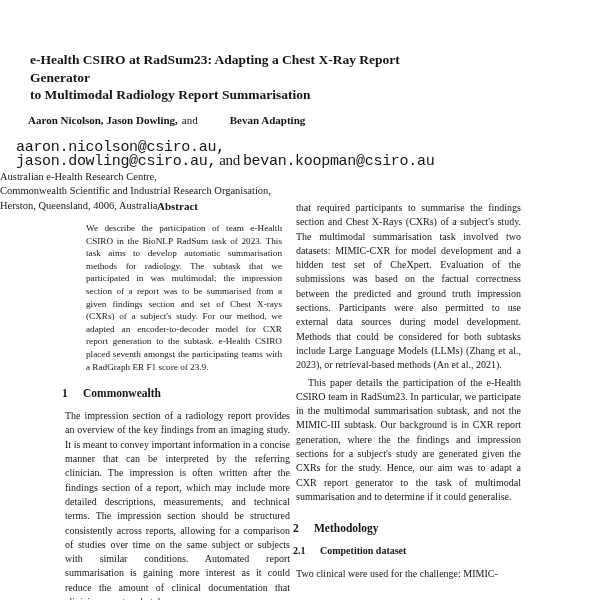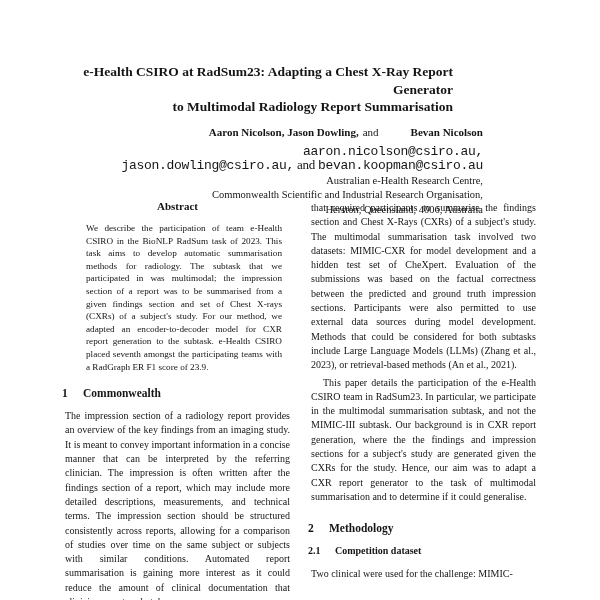--- a/index.html
+++ b/index.html
@@ -12,69 +12,69 @@
     width: 600px;
     height: 600px;
     background: #ffffff;
     overflow: hidden;
     font-family: "Liberation Serif", serif;
     color: #151515;
   }
   
   .header {
     position: absolute;
-    top: 63px;
+    top: 51px;
     left: 0;
     width: 483px;
-    text-align: right;
+    text-align: left;
   }
   .title {
     font-size: 13.5px;
     font-weight: bold;
     line-height: 17.5px;
     white-space: pre-line;
     margin: 0 30px;
   }
   .authors {
     margin-top: 9px;
     font-size: 11px;
     line-height: 14px;
   }
   .authors .bold { font-weight: bold; margin-left: 28px; }
   .authors .connector {
     font-weight: normal;
     margin: 0 4px;
   }
   .emails {
-    margin-top: 6px;
+    margin-top: 14px;
     font-family: "Liberation Mono", monospace;
-    font-size: 13px;
+    font-size: 15px;
     line-height: 13px;
     letter-spacing: -0.3px;
+    padding-left: 16px;
   }
   .emails .connector {
     font-family: "Liberation Serif", serif;
     margin: 0 3px;
   }
   .affiliation {
     margin-top: 2px;
     font-size: 10.5px;
     line-height: 14.5px;
     white-space: pre-line;
     font-family: Liberation Serif, serif;
   }
   
   .content {
     position: absolute;
     top: 198px;
     left: 62px;
     width: 478px;
     bottom: 0;
     display: flex;
-    gap: 15px;
     overflow: hidden;
   }
   .col {
     width: 231px;
     overflow: hidden;
   }
   .col p {
     margin: 3px;
     font-size: 10px;
     line-height: 14.3px;
@@ -113,21 +113,21 @@
 </head>
 <body>
 
 <div class="page">
 
   <div class="header">
     <div class="title">e-Health CSIRO at RadSum23: Adapting a Chest X-Ray Report Generator
 to Multimodal Radiology Report Summarisation</div>
 
     <div class="authors">
-      <span class="bold">Aaron Nicolson, Jason Dowling,</span><span class="connector">and</span><span class="bold">Bevan Nicolson</span>
+      <span class="bold">Aaron Nicolson, Jason Dowling,</span><span class="connector">and</span><span class="bold">Bevan Adapting</span>
     </div>
 
     <div class="emails">
       <span>aaron.nicolson@csiro.au, jason.dowling@csiro.au,</span><span class="connector">and</span><span>bevan.koopman@csiro.au</span>
     </div>
 
     <div class="affiliation">Australian e-Health Research Centre,
 Commonwealth Scientific and Industrial Research Organisation,
 Herston, Queensland, 4006, Australia</div>
   </div>

